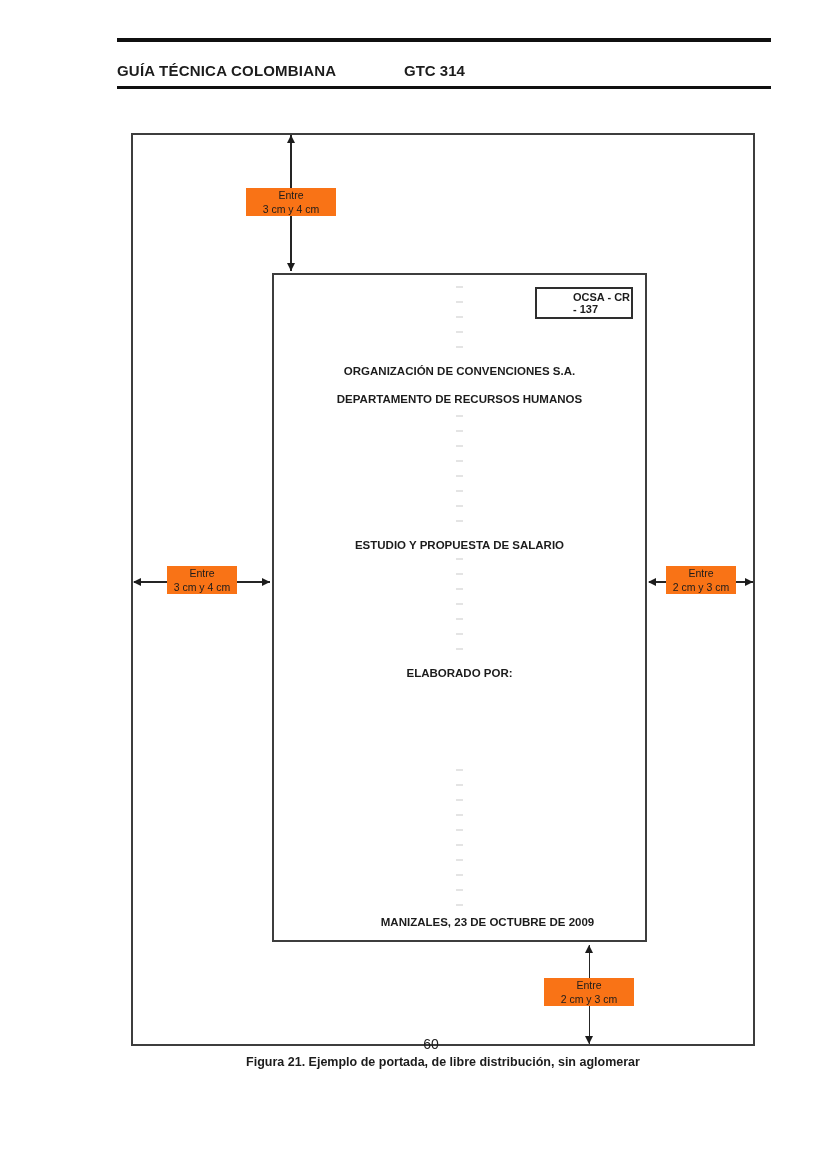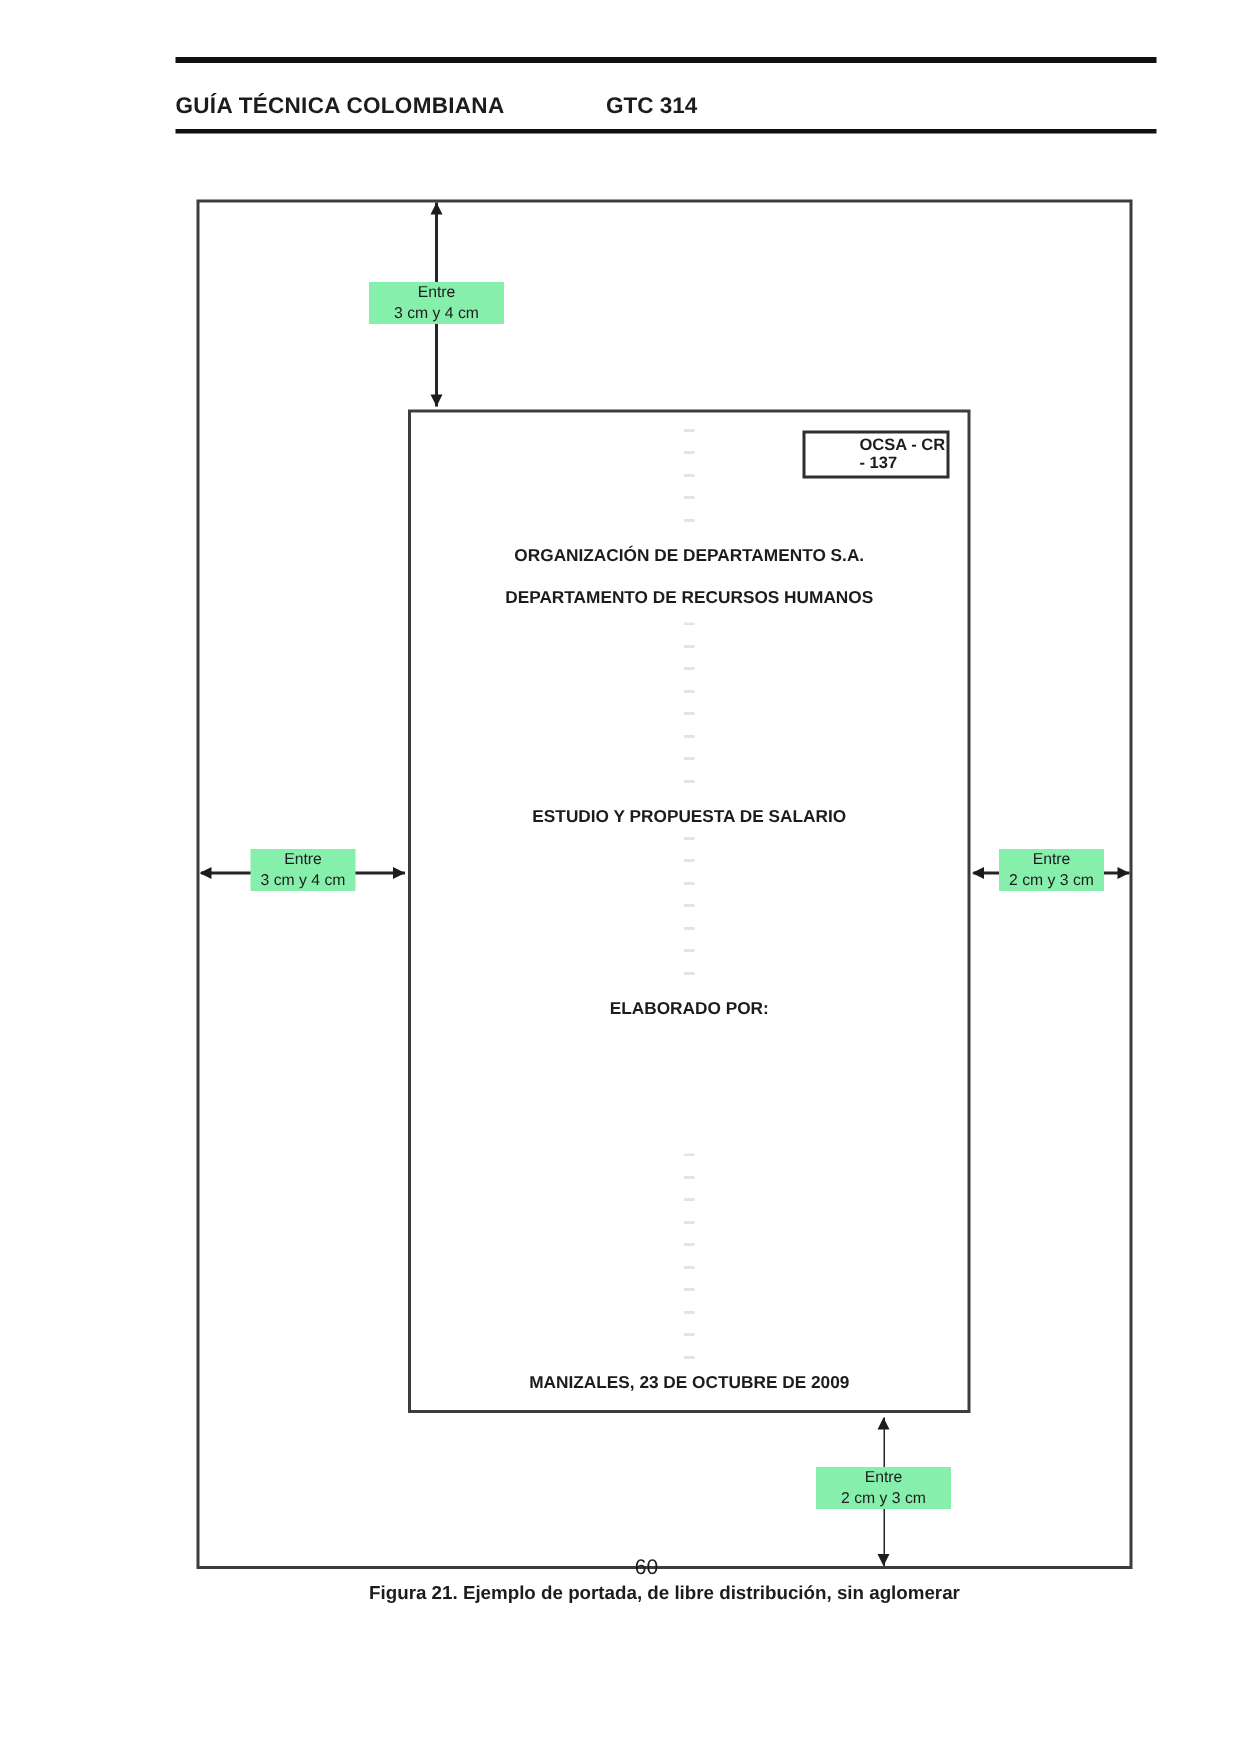--- a/index.html
+++ b/index.html
@@ -31,40 +31,40 @@
               font-size: 11px; font-weight: bold; background: #fff; z-index: 3; padding-left: 36px; }
 
   
   .cover-text { position: absolute; left: 272px; width: 375px; text-align: center;
                 font-weight: bold; font-size: 11.5px; line-height: 15px; z-index: 3; }
   .t-org1 { top: 364px; }
   .t-org2 { top: 392px; }
   .t-title { top: 538px; }
   .t-elab { top: 666px; }
   .t-authors { top: 697px; }
-  .t-city { top: 915px; }
+  .t-city { top: 915px; padding-left: 28px; }
 
   
   .dashcol { position: absolute; left: 456px; width: 7px; z-index: 1;
              background: repeating-linear-gradient(to bottom,
                #e4e4e4 0px, #e4e4e4 2px, transparent 2px, transparent 15px); }
   .dash-g1 { top: 286px; height: 72px; }
   .dash-g2 { top: 415px; height: 118px; }
   .dash-g3 { top: 558px; height: 104px; }
   .dash-g4 { top: 769px; height: 140px; }
 
   
   .dim-line-v { position: absolute; width: 1.5px; background: #252525; z-index: 2; }
   .dim-line-h { position: absolute; height: 1.5px; background: #252525; z-index: 2; }
   .ah { position: absolute; width: 0; height: 0; z-index: 2; }
   .ah-up    { border-left: 4px solid transparent; border-right: 4px solid transparent; border-bottom: 8px solid #1c1c1c; }
   .ah-down  { border-left: 4px solid transparent; border-right: 4px solid transparent; border-top: 8px solid #1c1c1c; }
   .ah-left  { border-top: 4px solid transparent; border-bottom: 4px solid transparent; border-right: 8px solid #1c1c1c; }
   .ah-right { border-top: 4px solid transparent; border-bottom: 4px solid transparent; border-left: 8px solid #1c1c1c; }
-  .dim-label { position: absolute; background: #86efac; text-align: center;
+  .dim-label { position: absolute; background: #f97316; text-align: center;
                font-size: 10.5px; line-height: 14px; color: #1c1c1c; z-index: 4; }
 
   
   .caption { position: absolute; left: 131px; top: 1055px; width: 624px; text-align: center;
              font-size: 12.5px; font-weight: bold; }
   .pagenum { position: absolute; left: 119px; top: 1036px; width: 624px; text-align: center;
              font-size: 14px; font-weight: normal; }
 </style>
 </head>
 <body>
@@ -81,21 +81,21 @@
 
   <div class="dashcol dash-g1"></div>
   <div class="dashcol dash-g2"></div>
   <div class="dashcol dash-g3"></div>
   <div class="dashcol dash-g4"></div>
 
   <div class="code-box">
     <span>OCSA - CR - 137</span>
   </div>
 
-  <div class="cover-text t-org1">ORGANIZACIÓN DE DEPARTAMENTO S.A.</div>
+  <div class="cover-text t-org1">ORGANIZACIÓN DE CONVENCIONES S.A.</div>
   <div class="cover-text t-title">ESTUDIO Y PROPUESTA DE SALARIO</div>
   <div class="cover-text t-org2">DEPARTAMENTO DE RECURSOS HUMANOS</div>
   <div class="cover-text t-elab">ELABORADO POR:</div>
   <div class="cover-text t-city">MANIZALES, 23 DE OCTUBRE DE 2009</div>
 
   <div class="dim-line-v" style="left:290px; top:135px; height:136px;"></div>
   <div class="ah ah-up" style="left:286.5px; top:135px;"></div>
   <div class="ah ah-down" style="left:286.5px; top:263px;"></div>
   <div class="dim-label" style="left:246px; top:188px; width:90px;">
     <div>Entre</div>

